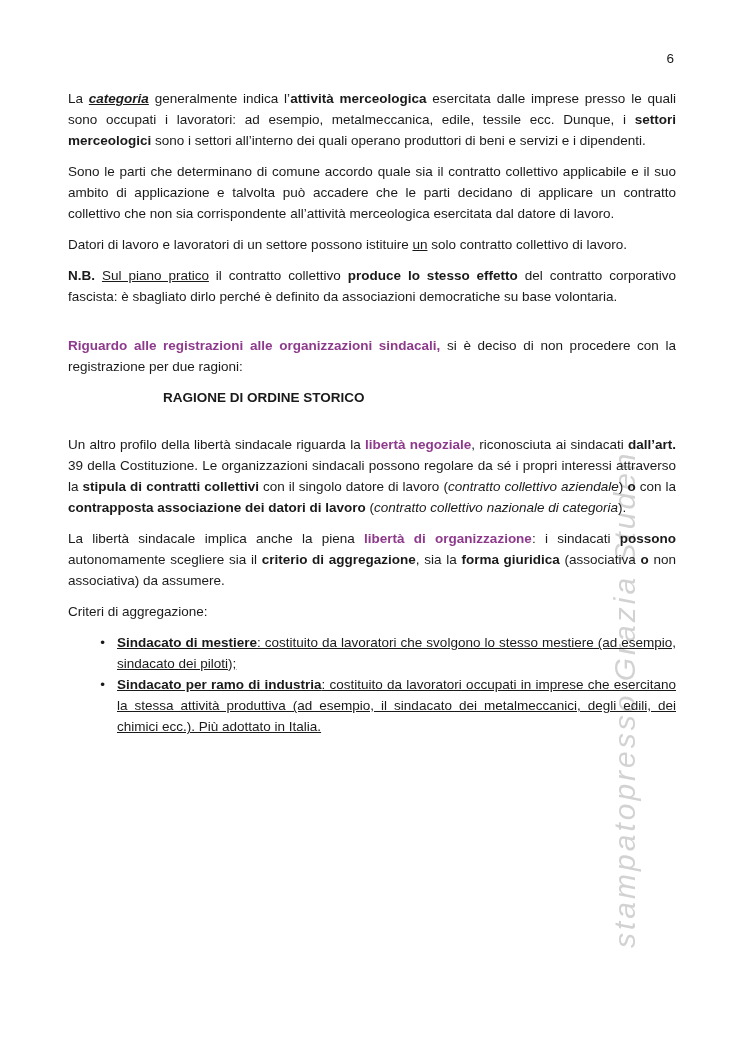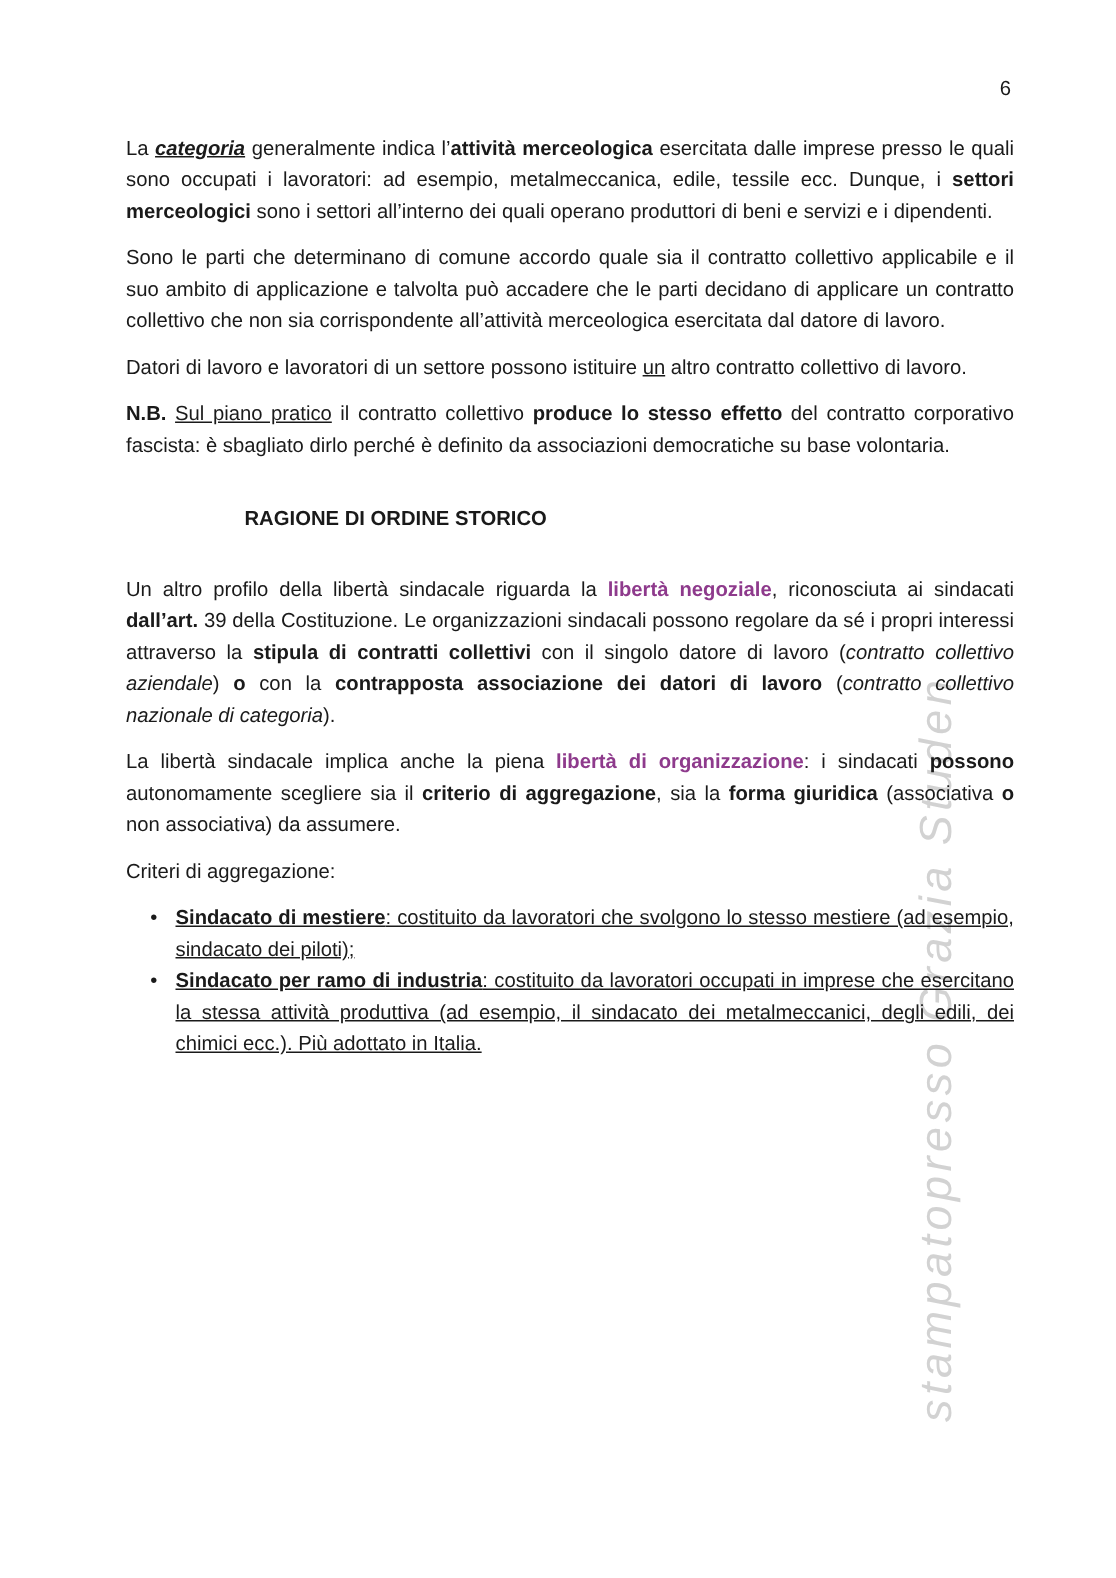--- a/index.html
+++ b/index.html
@@ -25,43 +25,44 @@
     letter-spacing:3px;
     color:#cbcbcb;
     opacity:.85;
     white-space:nowrap;
     pointer-events:none;
   }
   .content{
     position:absolute;left:68px;top:88px;width:608px;
     font-size:13.5px;line-height:21px;
   }
-  .content p{margin:0 0 10px 16px;text-align:justify;}
+  .content p{margin:0 0 10px 0;text-align:justify;}
   .content p.heading{text-align:left;font-weight:bold;padding-left:46px;}
   .indent{margin-left:49px !important;}
   .b{font-weight:bold;}
   .i{font-style:italic;}
   .u{text-decoration:underline;}
   .purple{color:#8e3a8c;}
   .bullet{display:flex;margin:0 0 0 20px;}
   .bullet .marker{flex:0 0 29px;text-align:center;}
   .bullet .btext{flex:1;text-align:justify;text-decoration:underline;}
 </style>
 </head>
 <body>
 
 <div class="page">
   <div class="page-number">6</div>
   <div class="watermark">stampatopresso Grazia Studen</div>
   <div class="content" id="doc-body">
       <p><span>La </span><span class="b i u">categoria</span><span> generalmente indica l’</span><span class="b">attività merceologica</span><span> esercitata dalle imprese presso le quali sono occupati i lavoratori: ad esempio, metalmeccanica, edile, tessile ecc. Dunque, i </span><span class="b">settori merceologici</span><span> sono i settori all’interno dei quali operano produttori di beni e servizi e i dipendenti.</span></p>
       <p><span>Sono le parti che determinano di comune accordo quale sia il contratto collettivo applicabile e il suo ambito di applicazione e talvolta può accadere che le parti decidano di applicare un contratto collettivo che non sia corrispondente all’attività merceologica esercitata dal datore di lavoro.</span></p>
-      <p><span>Datori di lavoro e lavoratori di un settore possono istituire </span><span class="u">un</span><span> altro contratto collettivo di lavoro.</span></p>
+      <p><span>Datori di lavoro e lavoratori di un settore possono istituire </span><span class="u">un</span><span> solo contratto collettivo di lavoro.</span></p>
       <p><span class="b">N.B.</span><span> </span><span class="u">Sul piano pratico</span><span> il contratto collettivo </span><span class="b">produce lo stesso effetto</span><span> del contratto corporativo fascista: è sbagliato dirlo perché è definito da associazioni democratiche su base volontaria.</span></p>
       <div style="height: 18px;"></div>
+      <p><span class="b purple">Riguardo alle registrazioni alle organizzazioni sindacali,</span><span> si è deciso di non procedere con la registrazione per due ragioni:</span></p>
       <p class="heading indent"><span>RAGIONE DI ORDINE STORICO</span></p>
       <div style="height: 16px;"></div>
       <p><span>Un altro profilo della libertà sindacale riguarda la </span><span class="b purple">libertà negoziale</span><span>, riconosciuta ai sindacati </span><span class="b">dall’art.</span><span> 39 della Costituzione. Le organizzazioni sindacali possono regolare da sé i propri interessi attraverso la </span><span class="b">stipula di contratti collettivi</span><span> con il singolo datore di lavoro (</span><span class="i">contratto collettivo aziendale</span><span>) </span><span class="b">o</span><span> con la </span><span class="b">contrapposta associazione dei datori di lavoro</span><span> (</span><span class="i">contratto collettivo nazionale di categoria</span><span>).</span></p>
       <p><span>La libertà sindacale implica anche la piena </span><span class="b purple">libertà di organizzazione</span><span>: i sindacati </span><span class="b">possono</span><span> autonomamente scegliere sia il </span><span class="b">criterio di aggregazione</span><span>, sia la </span><span class="b">forma giuridica</span><span> (associativa </span><span class="b">o</span><span> non associativa) da assumere.</span></p>
       <p><span>Criteri di aggregazione:</span></p>
       <div class="bullet">
         <span class="marker">•</span>
         <span class="btext"><span class="b">Sindacato di mestiere</span><span>: costituito da lavoratori che svolgono lo stesso mestiere (ad esempio, sindacato dei piloti);</span></span>
       </div>
       <div class="bullet">

